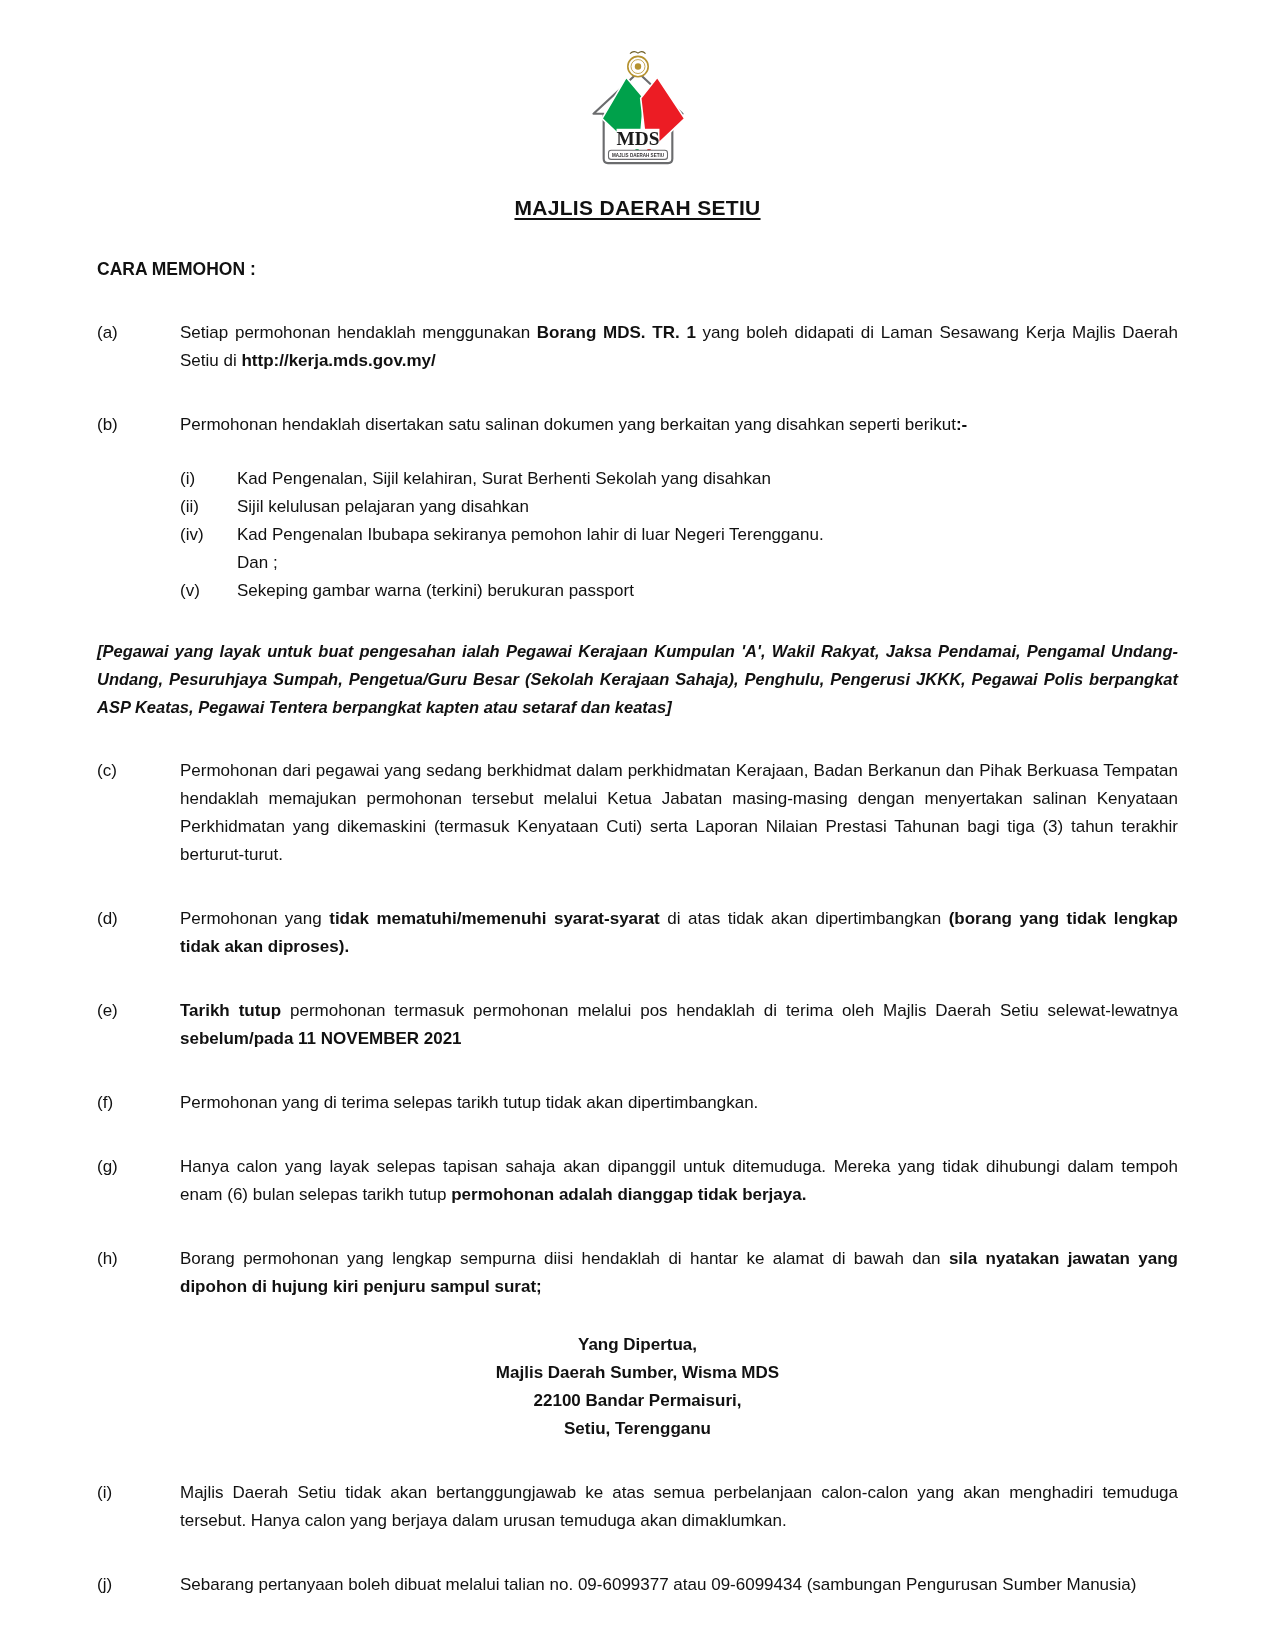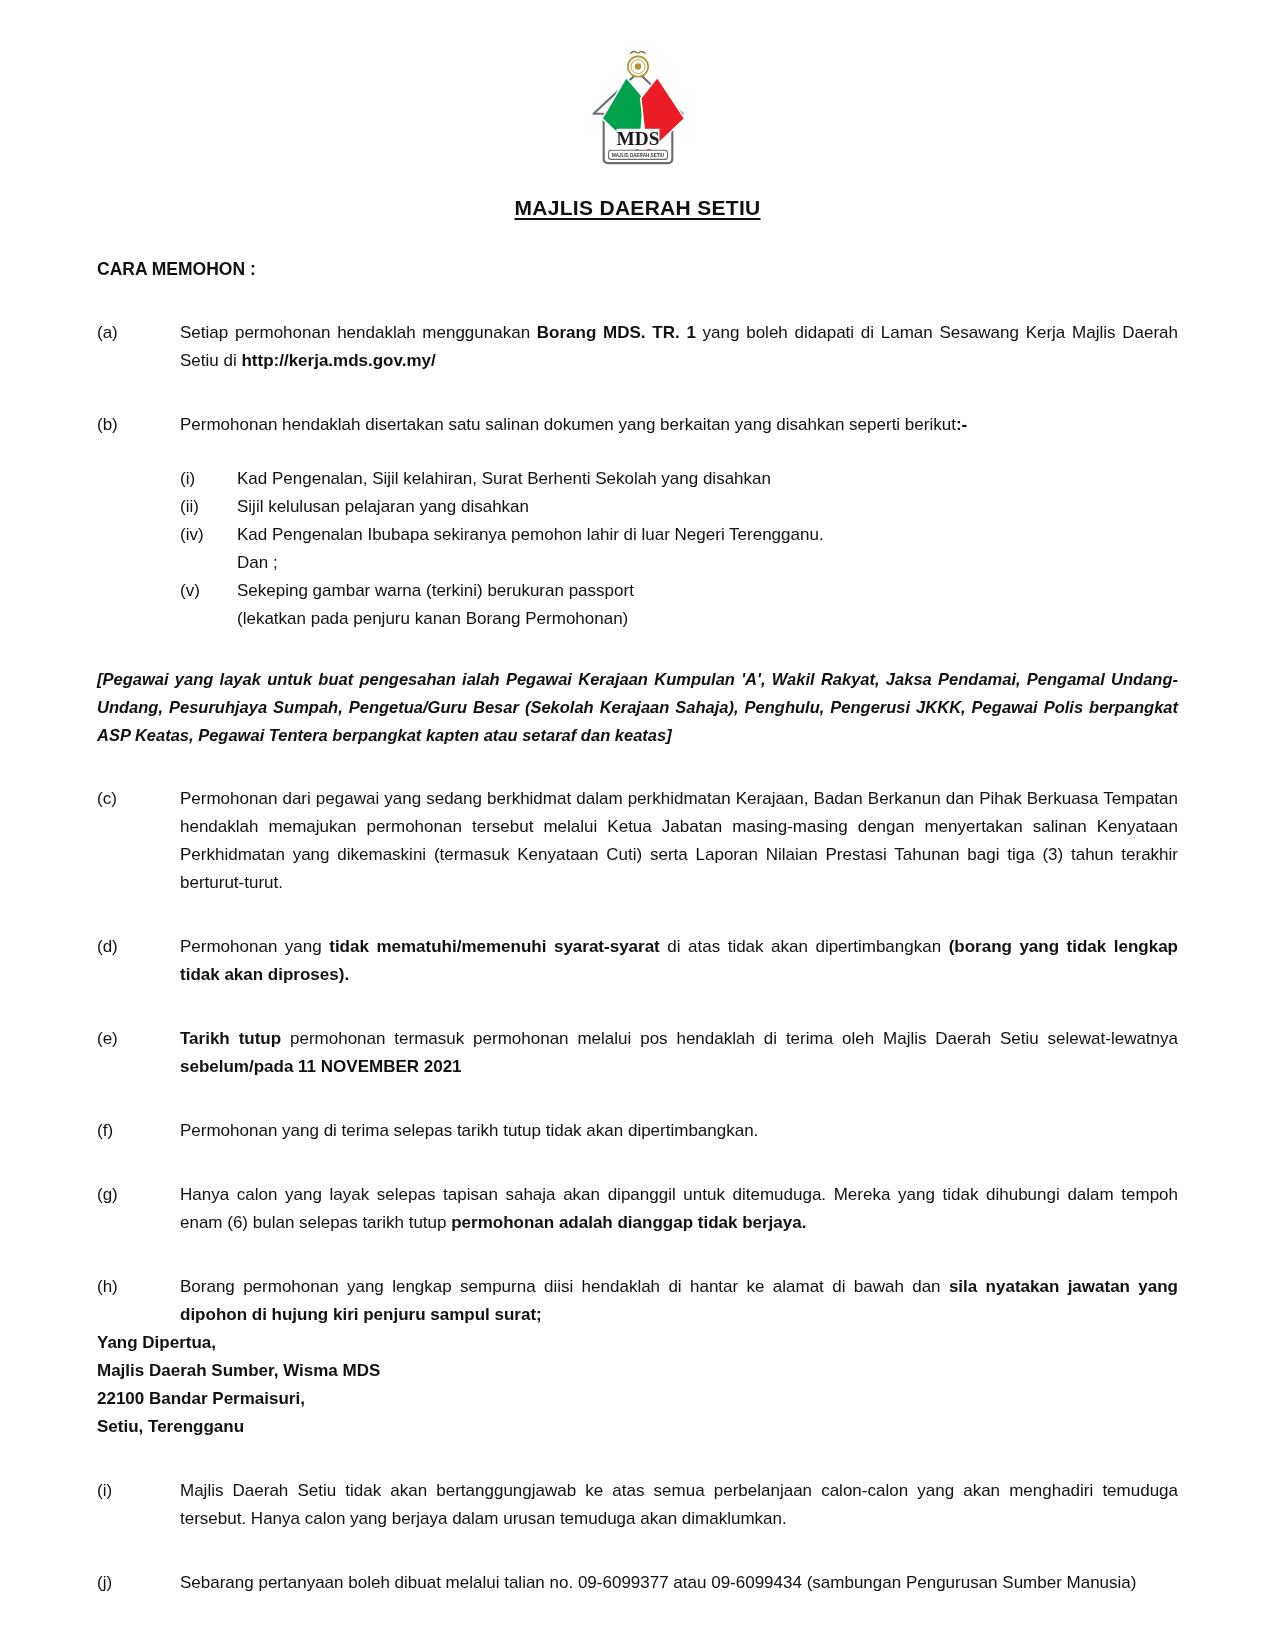--- a/index.html
+++ b/index.html
@@ -19,21 +19,21 @@
   .heading { font-weight:bold; font-size:17.5px; margin-top:34px; }
   .item { display:flex; margin-top:36px; }
   .item-label { width:83px; flex:none; }
   .item-body { flex:1; text-align:justify; }
   .b { font-weight:bold; }
   .sublist { margin-top:26px; }
   .subitem { display:flex; }
   .sub-label { width:57px; flex:none; }
   .sub-body { flex:1; text-align:left; }
   .note { margin-top:32px; font-style:italic; font-size:16.5px; text-align:justify;font-weight:bold; }
-  .address { font-weight:bold; }
+  .address { margin-top:30px; text-align:center; font-weight:bold; }
 </style>
 </head>
 <body>
 
 <div class="page">
 
   <div class="header">
     <div class="logo-wrap">
       <svg width="118" height="124" viewBox="0 0 220 230">
 
@@ -81,21 +81,21 @@
             <div class="subitem">
               <div class="sub-label">(ii)</div>
               <div class="sub-body"><span>Sijil kelulusan pelajaran yang disahkan</span></div>
             </div>
             <div class="subitem">
               <div class="sub-label">(iv)</div>
               <div class="sub-body"><span>Kad Pengenalan Ibubapa sekiranya pemohon lahir di luar Negeri Terengganu.</span><div class="sub-extra">Dan ;</div></div>
             </div>
             <div class="subitem">
               <div class="sub-label">(v)</div>
-              <div class="sub-body"><span>Sekeping gambar warna (terkini) berukuran passport</span><div class="sub-extra">(lekatkan pada penjuru kanan Borang Permohonan)</div></div>
+              <div class="sub-body"><span>Sekeping gambar warna (terkini) berukuran passport</span></div>
             </div>
           </div>
         </div>
       </div>
       <div class="note"><span>[Pegawai yang layak untuk buat pengesahan ialah Pegawai Kerajaan Kumpulan 'A', Wakil Rakyat, Jaksa Pendamai, Pengamal Undang-Undang, Pesuruhjaya Sumpah, Pengetua/Guru Besar (Sekolah Kerajaan Sahaja), Penghulu, Pengerusi JKKK, Pegawai Polis berpangkat ASP Keatas, Pegawai Tentera berpangkat kapten atau setaraf dan keatas]</span></div>
       <div class="item">
         <div class="item-label">(c)</div>
         <div class="item-body">
           <div class="para"><span>Permohonan dari pegawai yang sedang berkhidmat dalam perkhidmatan Kerajaan, Badan Berkanun dan Pihak Berkuasa Tempatan hendaklah memajukan permohonan tersebut melalui Ketua Jabatan masing-masing dengan menyertakan salinan Kenyataan Perkhidmatan yang dikemaskini (termasuk Kenyataan Cuti) serta Laporan Nilaian Prestasi Tahunan bagi tiga (3) tahun terakhir berturut-turut.</span></div>
         </div>

